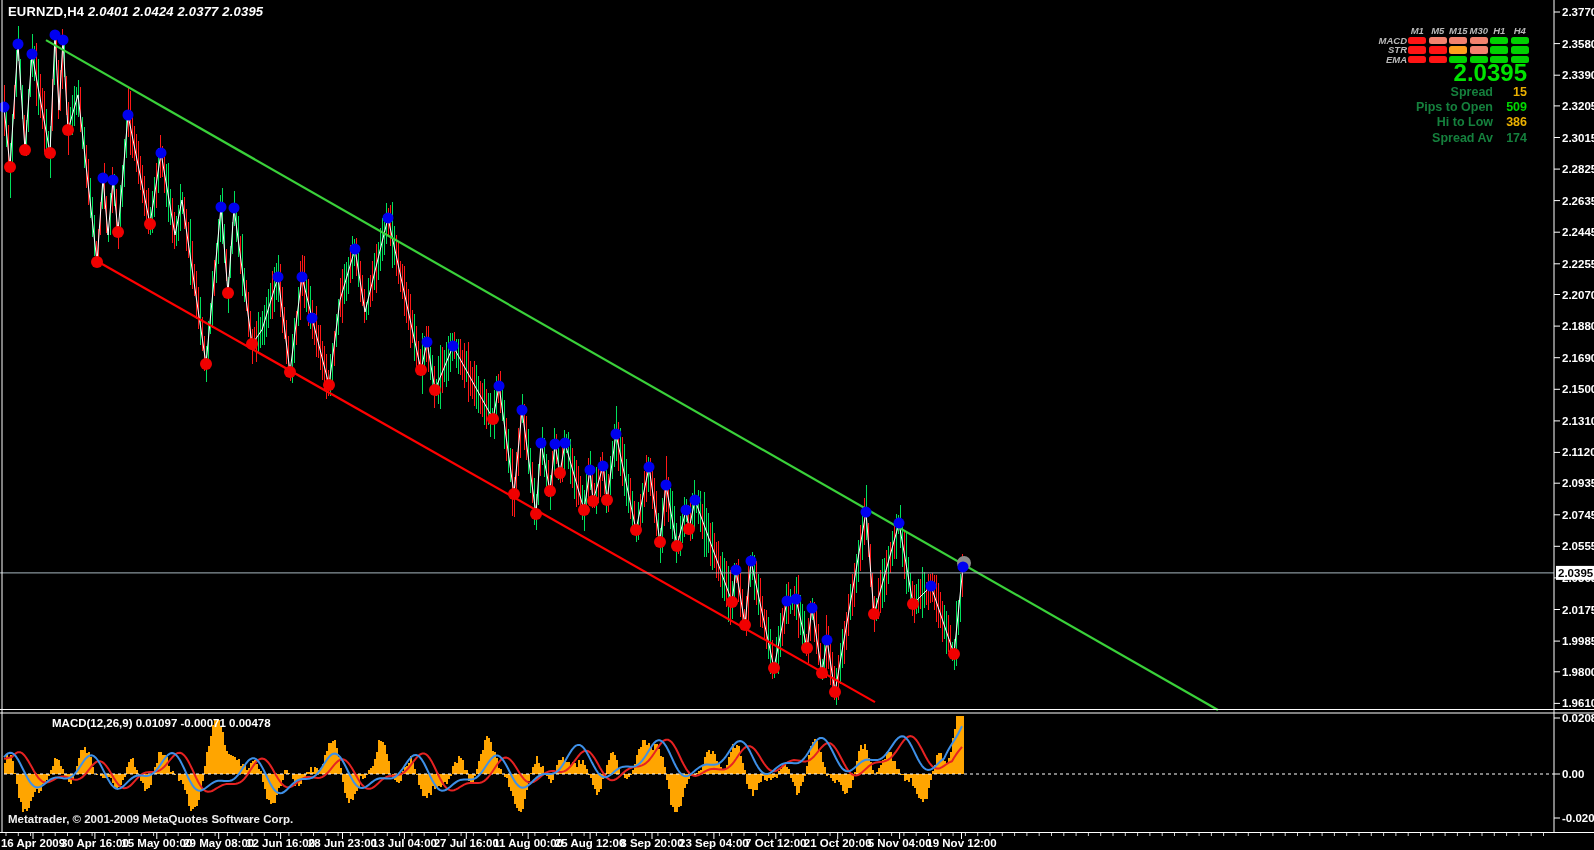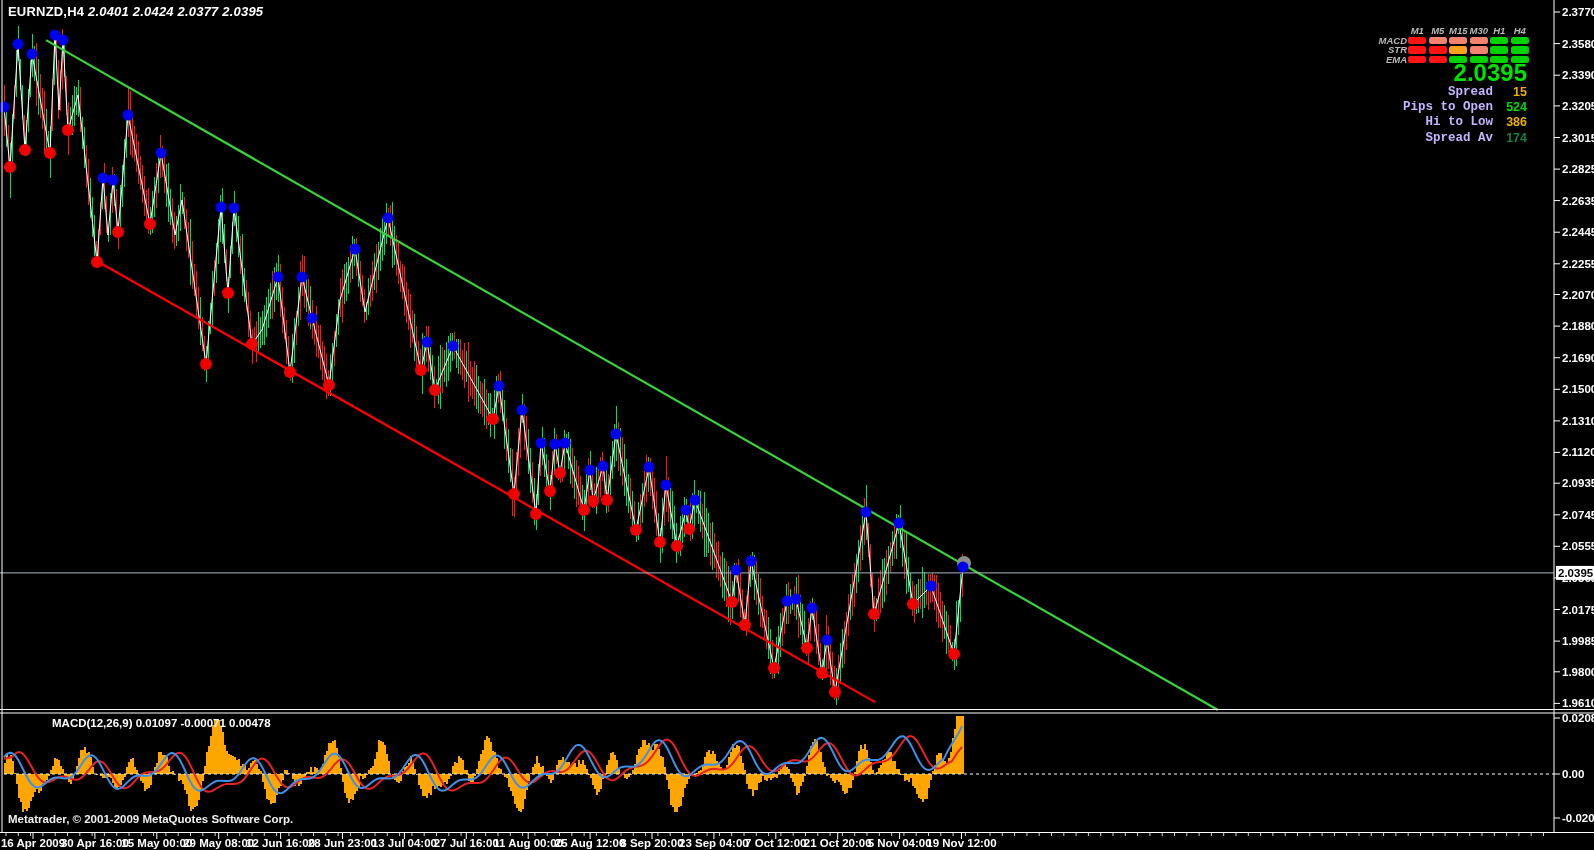--- a/index.html
+++ b/index.html
@@ -12,21 +12,21 @@
   #tf-panel{right:64px;top:26px;}
   .tf-grid{display:grid;grid-template-columns:44px repeat(6,20.5px);grid-auto-rows:9.5px;
     align-items:center;font-style:italic;}
   .tf-head{color:#b9b9b9;font-size:9.5px;font-weight:700;text-align:center;}
   .tf-rowlab{color:#b9b9b9;font-size:9.5px;font-weight:700;text-align:right;}
   .tf-cell{width:18px;height:7.5px;border-radius:2.5px;margin:0 auto;}
   #quote{right:67px;top:62px;text-align:right;}
   #quote .big{font-size:24px;font-weight:700;line-height:22px;}
   .statrow{display:flex;justify-content:flex-end;font-size:12.5px;font-weight:700;
     height:15.4px;align-items:center;}
-  .statrow .lab{color:#c4b5fd;font-family:Liberation Mono, monospace;}
+  .statrow .lab{color:#15803d;}
   .statrow .val{width:34px;text-align:right;}
   #macd-label{left:8px;top:717px;font-size:11.5px;font-weight:700;padding-left:44px;}
   #copyright{left:8px;top:813px;font-size:11.5px;font-weight:700;color:#f0f0f0;}
 </style>
 </head>
 <body>
 
 <div id="app">
 
   <svg id="cv" width="1594" height="850" viewBox="0 0 1594 850">
@@ -1332,21 +1332,21 @@
 
   <div class="ovl" id="quote">
     <div class="big" style="color: rgb(0, 227, 0);">2.0395</div>
     <div id="stats">
         <div class="statrow">
           <span class="lab">Spread</span>
           <span class="val" style="color: rgb(234, 176, 0);">15</span>
         </div>
         <div class="statrow">
           <span class="lab">Pips to Open</span>
-          <span class="val" style="color: rgb(0, 216, 0);">524</span>
+          <span class="val" style="color: rgb(0, 216, 0);">509</span>
         </div>
         <div class="statrow">
           <span class="lab">Hi to Low</span>
           <span class="val" style="color: rgb(234, 176, 0); text-align: right;">386</span>
         </div>
         <div class="statrow">
           <span class="lab">Spread Av</span>
           <span class="val" style="color: #15803d;">174</span>
         </div>
       </div>

